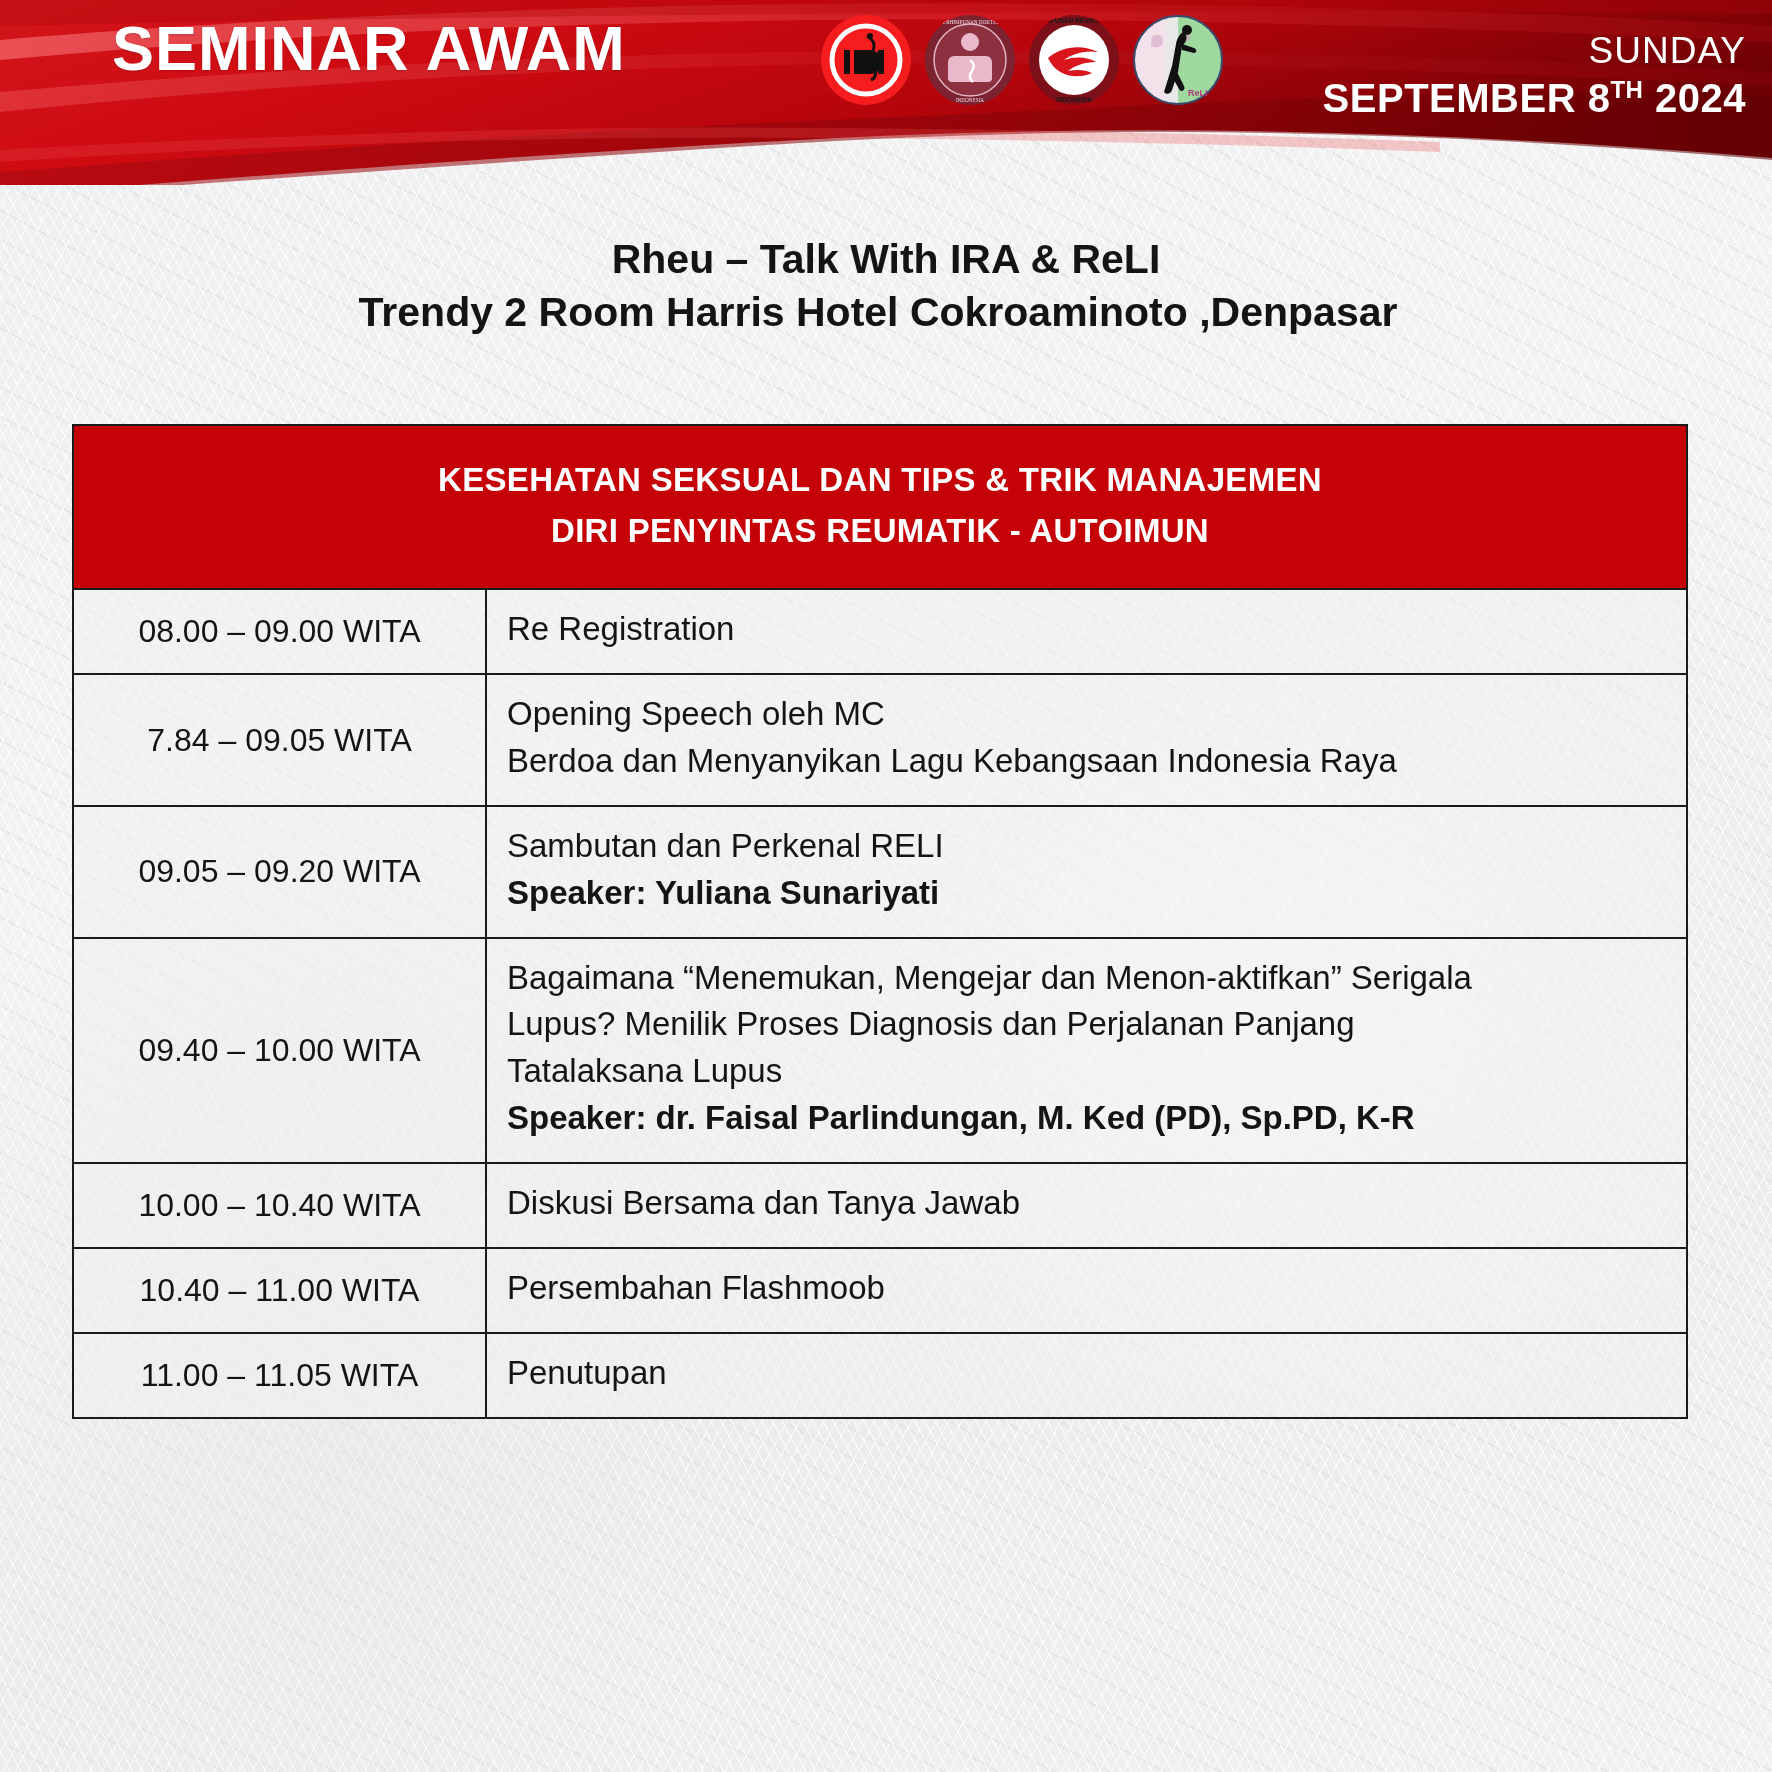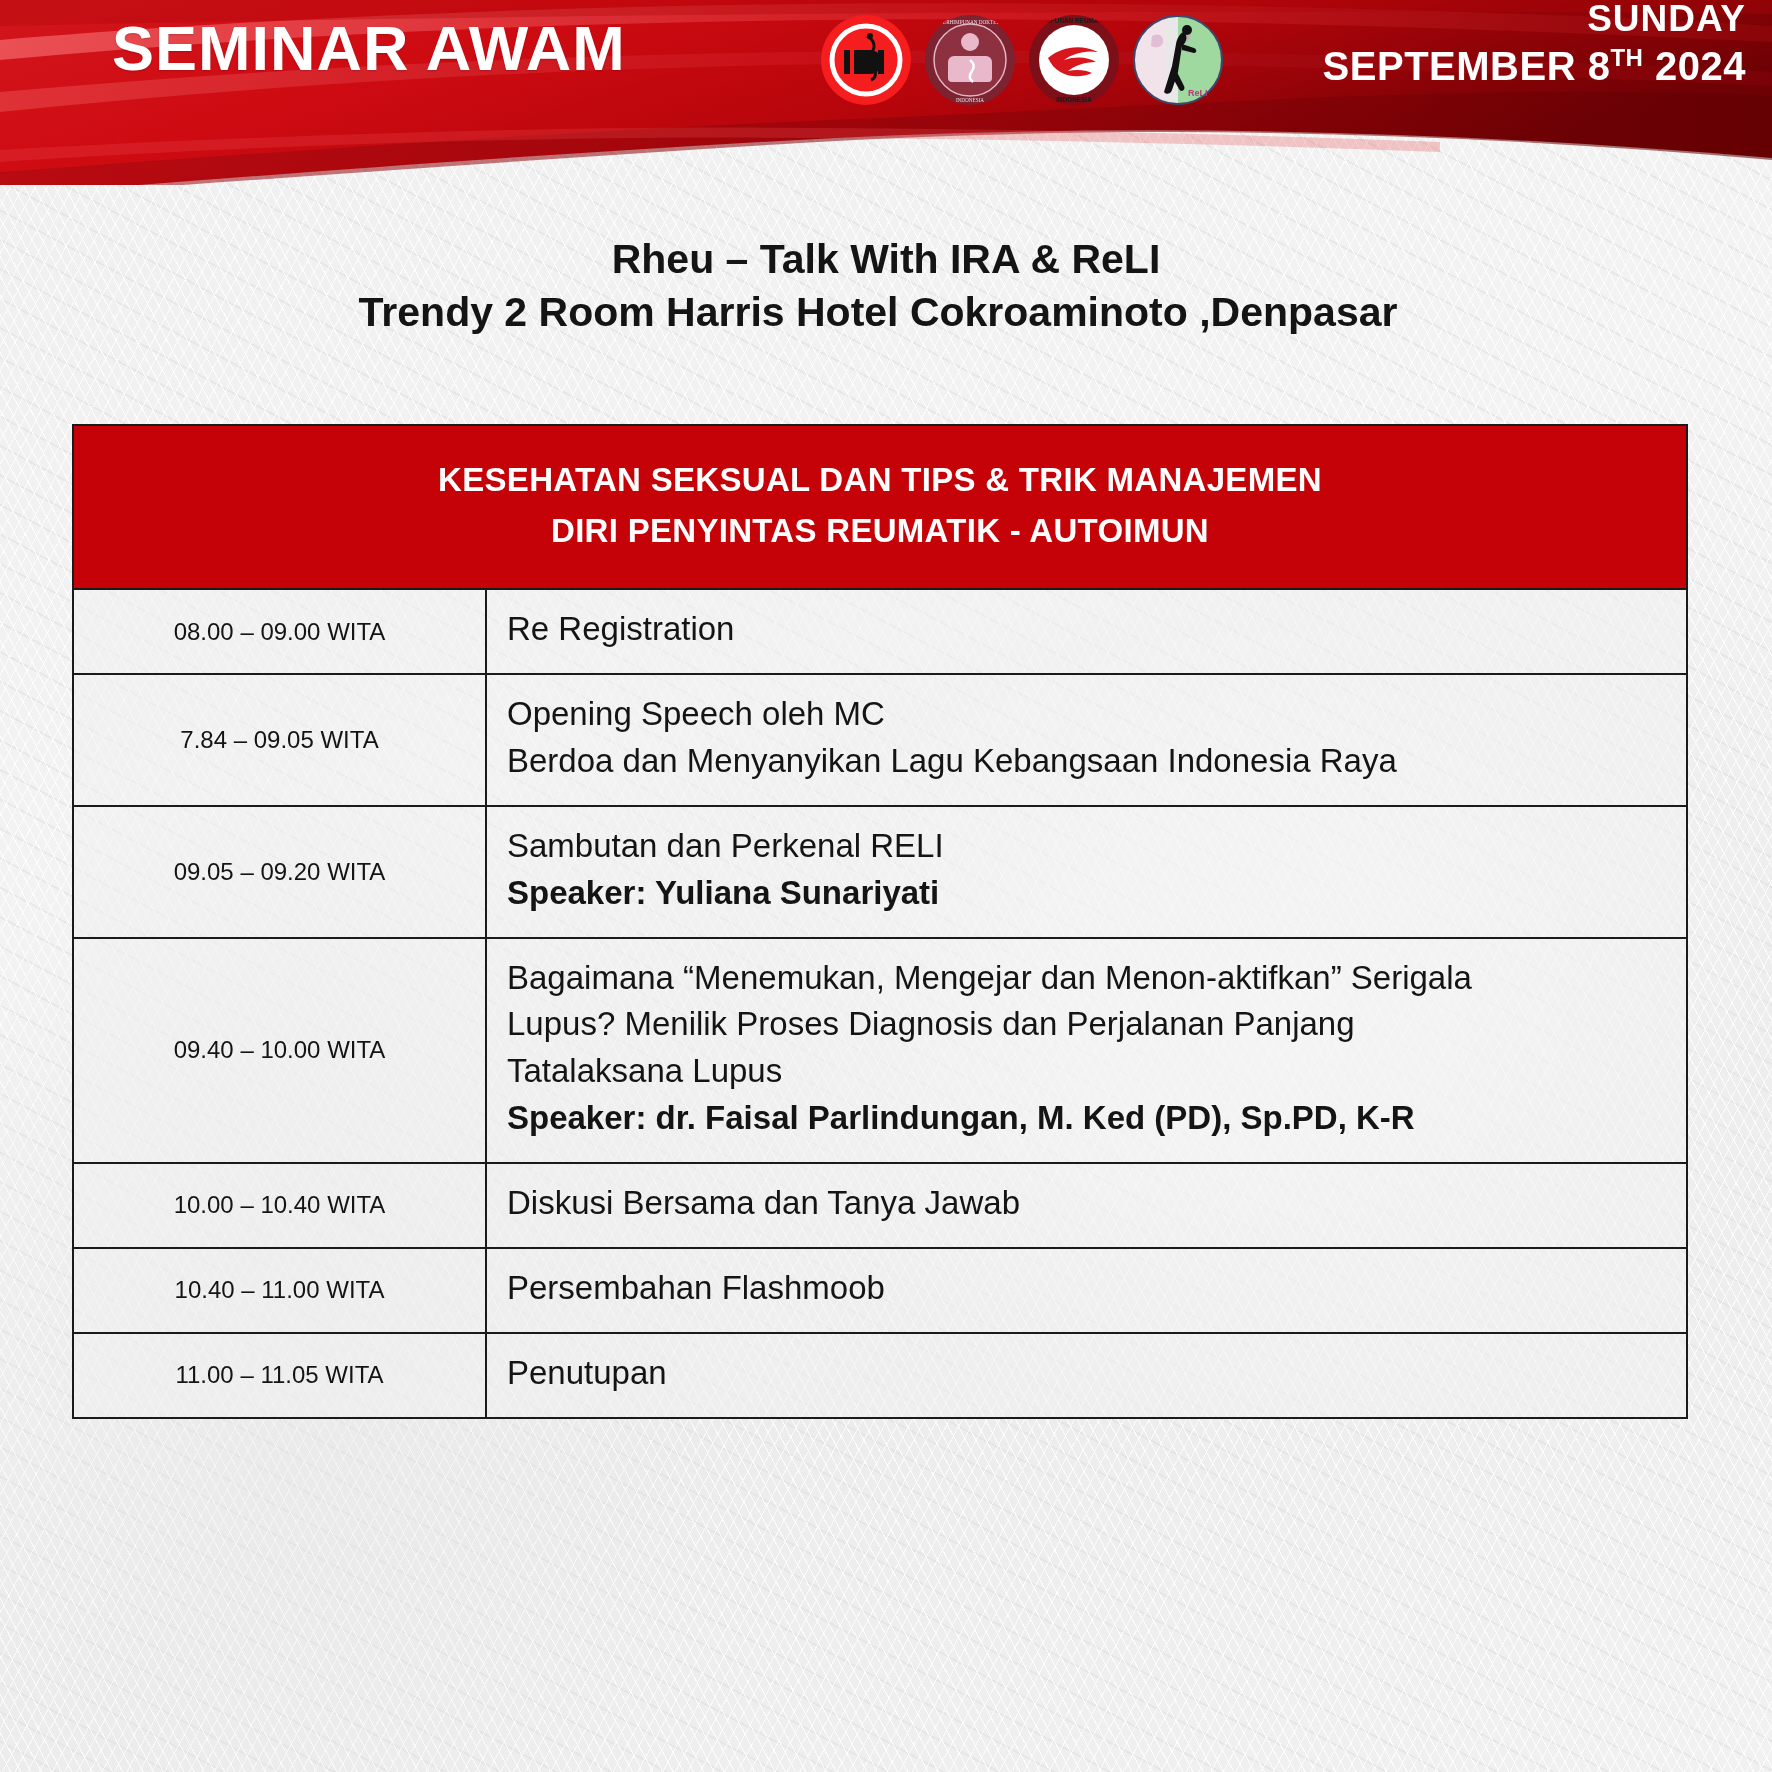--- a/index.html
+++ b/index.html
@@ -64,23 +64,24 @@
     position: absolute;
     right: 26px;
     top: 0px;
     text-align: right;
     color: #ffffff;
     z-index: 5;
     line-height: 1.0;
   }
   .header-date .day {
     font-size: 37px;
-    font-weight: bold;
+    font-weight: normal;
     letter-spacing: 1px;
     display: block;
+    margin-top: 32px;
   }
   .header-date .full {
     font-size: 40px;
     font-weight: bold;
     letter-spacing: 0.5px;
     display: block;
     margin-top: 9px;
   }
   .header-date .full sup {
     font-size: 24px;
@@ -143,21 +144,21 @@
     font-size: 33px;
     font-weight: bold;
     text-align: center;
     padding: 28px 10px 32px 10px;
     line-height: 1.55;
     letter-spacing: 0.3px;
   }
   .col-time {
     width: 395px;
     text-align: center;
-    font-size: 24px;
+    font-size: 32px;
     color: #141414;
     padding: 14px 8px;
     white-space: nowrap;
   }
   .col-desc {
     text-align: left;
     font-size: 33px;
     color: #141414;
     padding: 16px 18px 20px 20px;
     line-height: 1.42;

